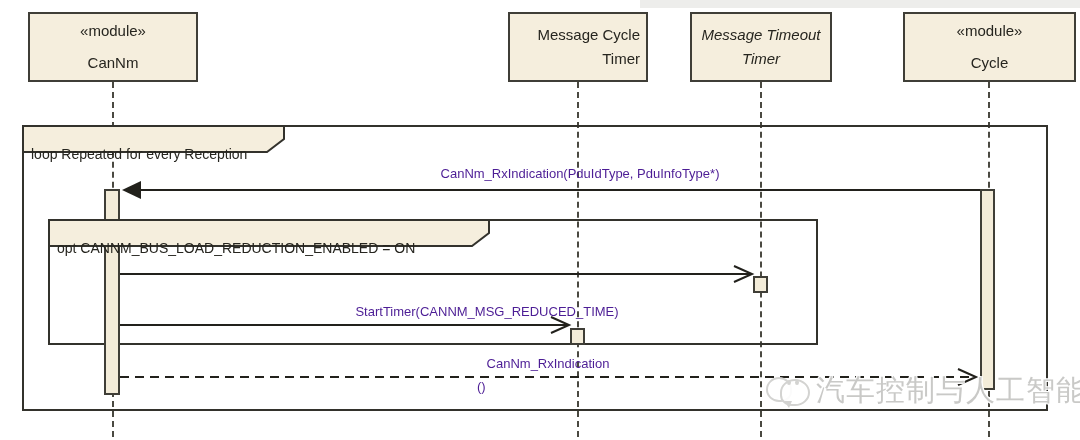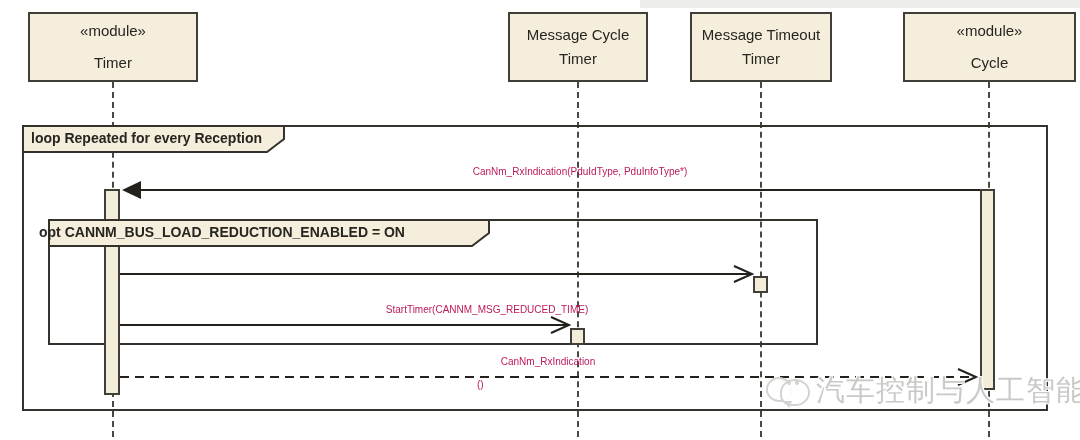--- a/index.html
+++ b/index.html
@@ -22,30 +22,30 @@
     background:#f5eedd; border:2px solid #3f3e37;
     display:flex; flex-direction:column; align-items:center; justify-content:center;
     text-align:center; font-size:15px; line-height:1.6; z-index:10;gap:8px;
   }
 
   .frame {
     position:absolute; border:2px solid #33322c; background:transparent; z-index:20;
   }
   .frag-label-svg { position:absolute; z-index:35; }
   .frag-label-text {
-    position:absolute; z-index:36; font-size:14px; font-weight:bold;
-    white-space:nowrap; color:#26251f;
+    position:absolute; z-index:36; font-size:14px; font-weight:normal;
+    white-space:nowrap; color:#26251f;margin-top:16px;
   }
 
   .activation {
     position:absolute; background:#f3ecd9; border:2px solid #3f3e37; z-index:30;
   }
 
   .msg-label {
-    position:absolute; z-index:38; font-size:10px; white-space:nowrap; color:#be185d;
+    position:absolute; z-index:38; font-size:13px; white-space:nowrap; color:#4c1d95;
   }
   .center { transform:translateX(-50%); }
 
   #wires { position:absolute; left:0; top:0; z-index:40; pointer-events:none; }
 
   .watermark {
     position:absolute; left:764px; top:371px; height:40px; z-index:50;
     display:flex; align-items:flex-start;
   }
   .wm-logo { position:relative; width:52px; height:40px; }
@@ -77,26 +77,26 @@
 
   <div class="top-band"></div>
 
   <div class="lifeline" style="left:112px;"></div>
   <div class="lifeline" style="left:577px;"></div>
   <div class="lifeline" style="left:760px;"></div>
   <div class="lifeline" style="left:988px;"></div>
 
   <div class="head-box" style="left:28px;width:166px;">
     <span>«module»</span>
-    <span>Timer</span>
+    <span>CanNm</span>
   </div>
   <div class="head-box" style="left:508px;width:136px;">
-    <span style="padding:0 6px;">Message Cycle Timer</span>
+    <span style="padding:0 6px;text-align:right;">Message Cycle Timer</span>
   </div>
-  <div class="head-box" style="left:690px;width:138px;">
+  <div class="head-box" style="left:690px;width:138px;font-style:italic;">
     <span style="padding:0 6px;">Message Timeout Timer</span>
   </div>
   <div class="head-box" style="left:903px;width:169px;">
     <span>«module»</span>
     <span>Cycle</span>
   </div>
 
   <div class="frame" style="left:22px;top:125px;width:1022px;height:282px;"></div>
   <div class="frame" style="left:48px;top:219px;width:766px;height:122px;"></div>
 
@@ -106,21 +106,21 @@
   <div class="activation" style="left:570px;top:328px;width:11px;height:13px;"></div>
 
   <svg class="frag-label-svg" style="left:22px;top:125px;" width="264" height="29">
     <path d="M1,1 H262 V14 L245,27 H1 Z" fill="#f5eedd" stroke="#33322c" stroke-width="2"></path>
   </svg>
   <div class="frag-label-text" style="left:31px;top:130px;">loop Repeated for every Reception</div>
 
   <svg class="frag-label-svg" style="left:48px;top:219px;" width="443" height="29">
     <path d="M1,1 H441 V14 L424,27 H1 Z" fill="#f5eedd" stroke="#33322c" stroke-width="2"></path>
   </svg>
-  <div class="frag-label-text" style="left:39px;top:224px;">opt CANNM_BUS_LOAD_REDUCTION_ENABLED = ON</div>
+  <div class="frag-label-text" style="left:57px;top:224px;">opt CANNM_BUS_LOAD_REDUCTION_ENABLED = ON</div>
 
   <div class="msg-label center" style="left:580px;top:166px;">CanNm_RxIndication(PduIdType, PduInfoType*)</div>
   <div class="msg-label center" style="left:548px;top:356px;">CanNm_RxIndication</div>
   <div class="msg-label center" style="left:487px;top:304px;">StartTimer(CANNM_MSG_REDUCED_TIME)</div>
   <div class="msg-label" style="left:477px;top:379px;">()</div>
 
   <svg id="wires" width="1080" height="440">
 
     <g>
       <line x1="124" y1="190" x2="980" y2="190" stroke="#22211c" stroke-width="2"></line>

